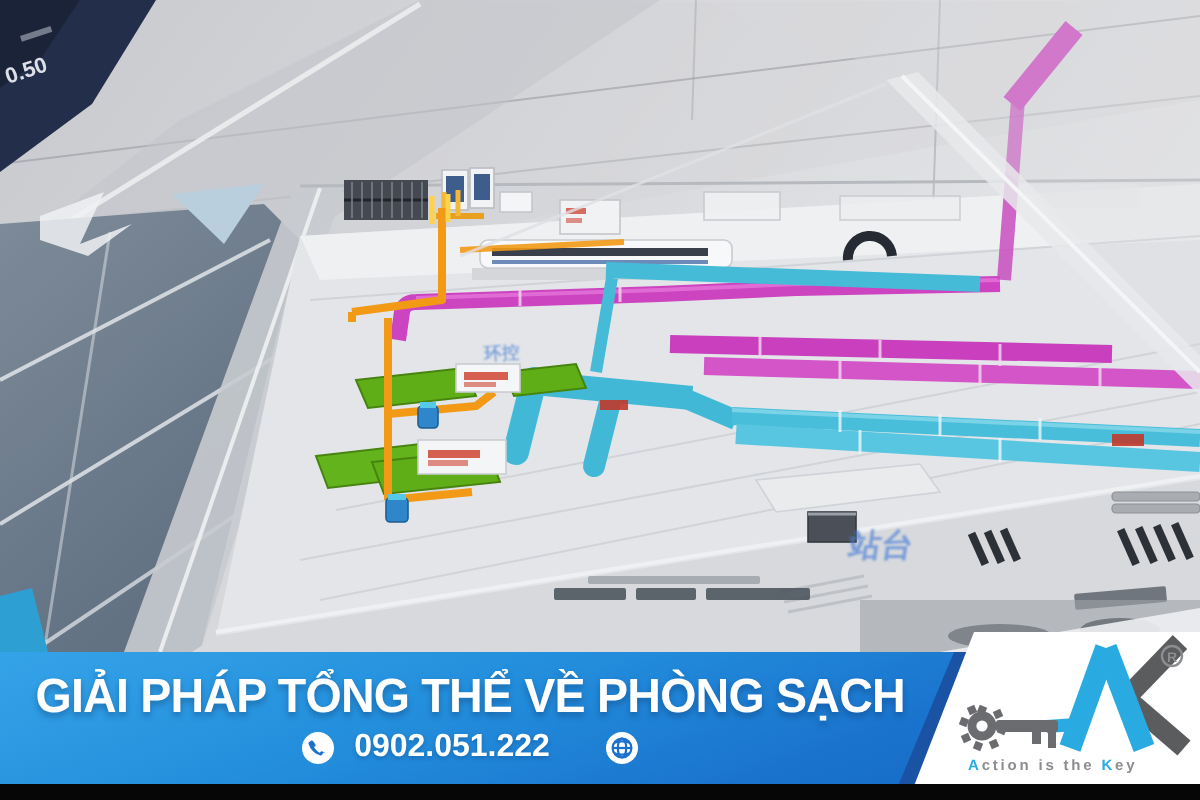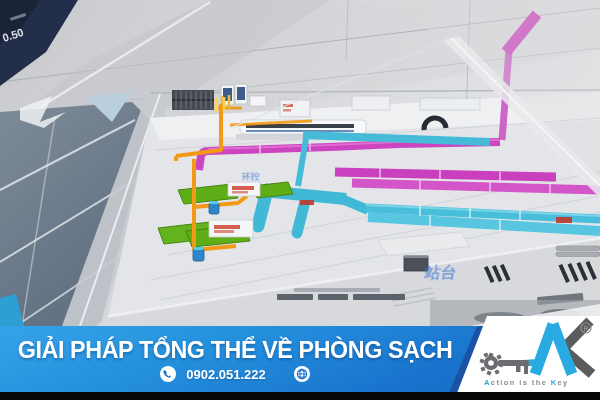--- a/index.html
+++ b/index.html
@@ -19,21 +19,21 @@
     display:flex;flex-direction:column;align-items:center;justify-content:center;
   }
   #headline{
     color:#fff;font-weight:700;font-size:24px;letter-spacing:-0.4px;
     white-space:nowrap;line-height:1.05;margin-top:1px;
     text-shadow:0 2px 3px rgba(8,40,90,.35);
     transform:scaleX(.97);transform-origin:center;
   }
   #contact-row{
     display:flex;align-items:center;gap:10px;margin-top:4px;
-    color:#fff;font-weight:700;font-size:13px;white-space:nowrap;
+    color:#fff;font-weight:700;font-size:16px;white-space:nowrap;
     text-shadow:0 1px 2px rgba(8,40,90,.3);
   }
   .cicon{width:16px;height:16px;display:block;}
   .gap{width:8px;}
   
   #navy-band{
     position:absolute;left:440px;top:326px;width:60px;height:67px;
     clip-path:polygon(37px 0,50px 0,22px 67px,9px 67px);
     background:#1a53a4;
   }

